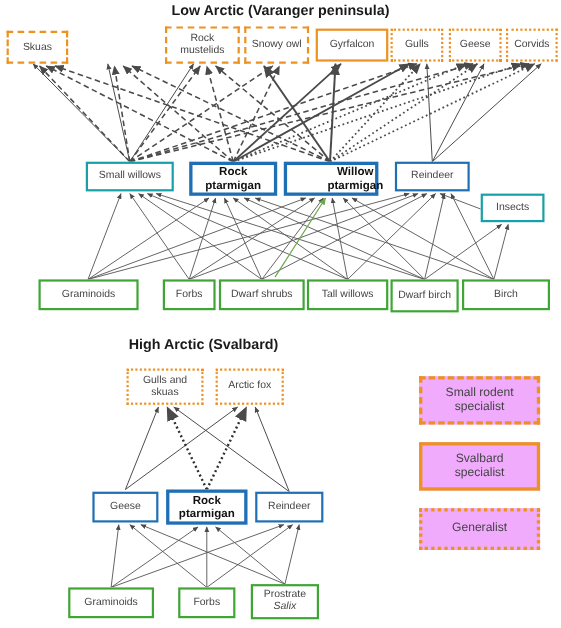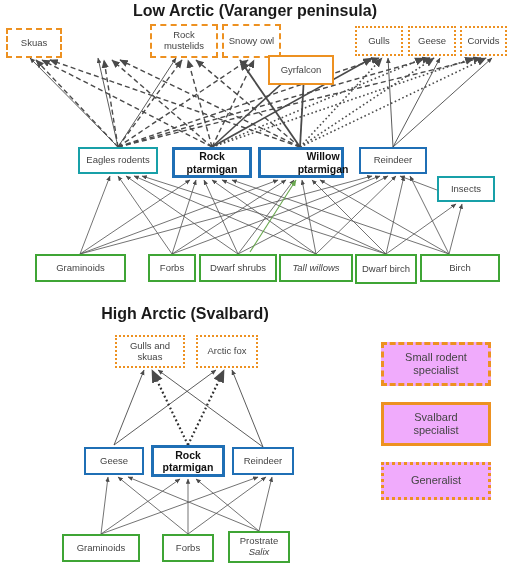--- a/index.html
+++ b/index.html
@@ -10,21 +10,21 @@
     position:relative;
     overflow:hidden;
     color:#404040;
   }
   #stage{position:absolute;left:0;top:0;width:510px;height:571px;}
   svg.links{position:absolute;left:0;top:0;width:510px;height:571px;pointer-events:none;}
 
   .title{
     position:absolute;
     font-weight:bold;
-    font-size:16px;
+    font-size:13px;
     color:#1a1a1a;
     text-align:center;
     white-space:nowrap;
     letter-spacing:0px;
   }
 
   .node{
     position:absolute;
     box-sizing:border-box;
     display:flex;
@@ -206,35 +206,35 @@
 
   <div class="node pred-rodent" style="left:6px;top:28px;width:56px;height:30px;">
     <span>Skuas</span>
   </div>
   <div class="node pred-rodent" style="left:150px;top:24px;width:68px;height:34px;">
     <span>Rock mustelids</span>
   </div>
   <div class="node pred-rodent" style="left:222px;top:24px;width:59px;height:34px;">
     <span>Snowy owl</span>
   </div>
-  <div class="node pred-ptarm" style="left:268px;top:26px;width:66px;height:30px;margin-top:29px;">
+  <div class="node pred-ptarm" style="left:287px;top:26px;width:66px;height:30px;">
     <span>Gyrfalcon</span>
   </div>
   <div class="node pred-gen" style="left:355px;top:26px;width:48px;height:30px;">
     <span>Gulls</span>
   </div>
   <div class="node pred-gen" style="left:408px;top:26px;width:48px;height:30px;">
     <span>Geese</span>
   </div>
   <div class="node pred-gen" style="left:460px;top:26px;width:47px;height:30px;">
     <span>Corvids</span>
   </div>
 
   <div class="node herb-teal" style="left:78px;top:147px;width:80px;height:27px;">
-    <span>Eagles rodents</span>
+    <span>Small willows</span>
   </div>
   <div class="node herb-blue" style="left:172px;top:147px;width:80px;height:31px;font-size:10.5px;">
     <span>Rock ptarmigan</span>
   </div>
   <div class="node herb-blue" style="left:258px;top:147px;width:86px;height:31px;font-size:10.5px;padding-left:46px;">
     <span>Willow ptarmigan</span>
   </div>
   <div class="node herb-blue-thin" style="left:359px;top:147px;width:68px;height:27px;">
     <span>Reindeer</span>
   </div>
@@ -244,21 +244,21 @@
 
   <div class="node plant" style="left:35px;top:254px;width:91px;height:28px;">
     <span>Graminoids</span>
   </div>
   <div class="node plant" style="left:148px;top:254px;width:48px;height:28px;">
     <span>Forbs</span>
   </div>
   <div class="node plant" style="left:199px;top:254px;width:78px;height:28px;">
     <span>Dwarf shrubs</span>
   </div>
-  <div class="node plant" style="left:279px;top:254px;width:74px;height:28px;font-style:italic;">
+  <div class="node plant" style="left:279px;top:254px;width:74px;height:28px;">
     <span>Tall  willows</span>
   </div>
   <div class="node plant" style="left:355px;top:254px;width:62px;height:30px;">
     <span>Dwarf birch</span>
   </div>
   <div class="node plant" style="left:420px;top:254px;width:80px;height:28px;">
     <span>Birch</span>
   </div>
 
   <div class="node pred-gen" style="left:115px;top:335px;width:70px;height:33px;">

